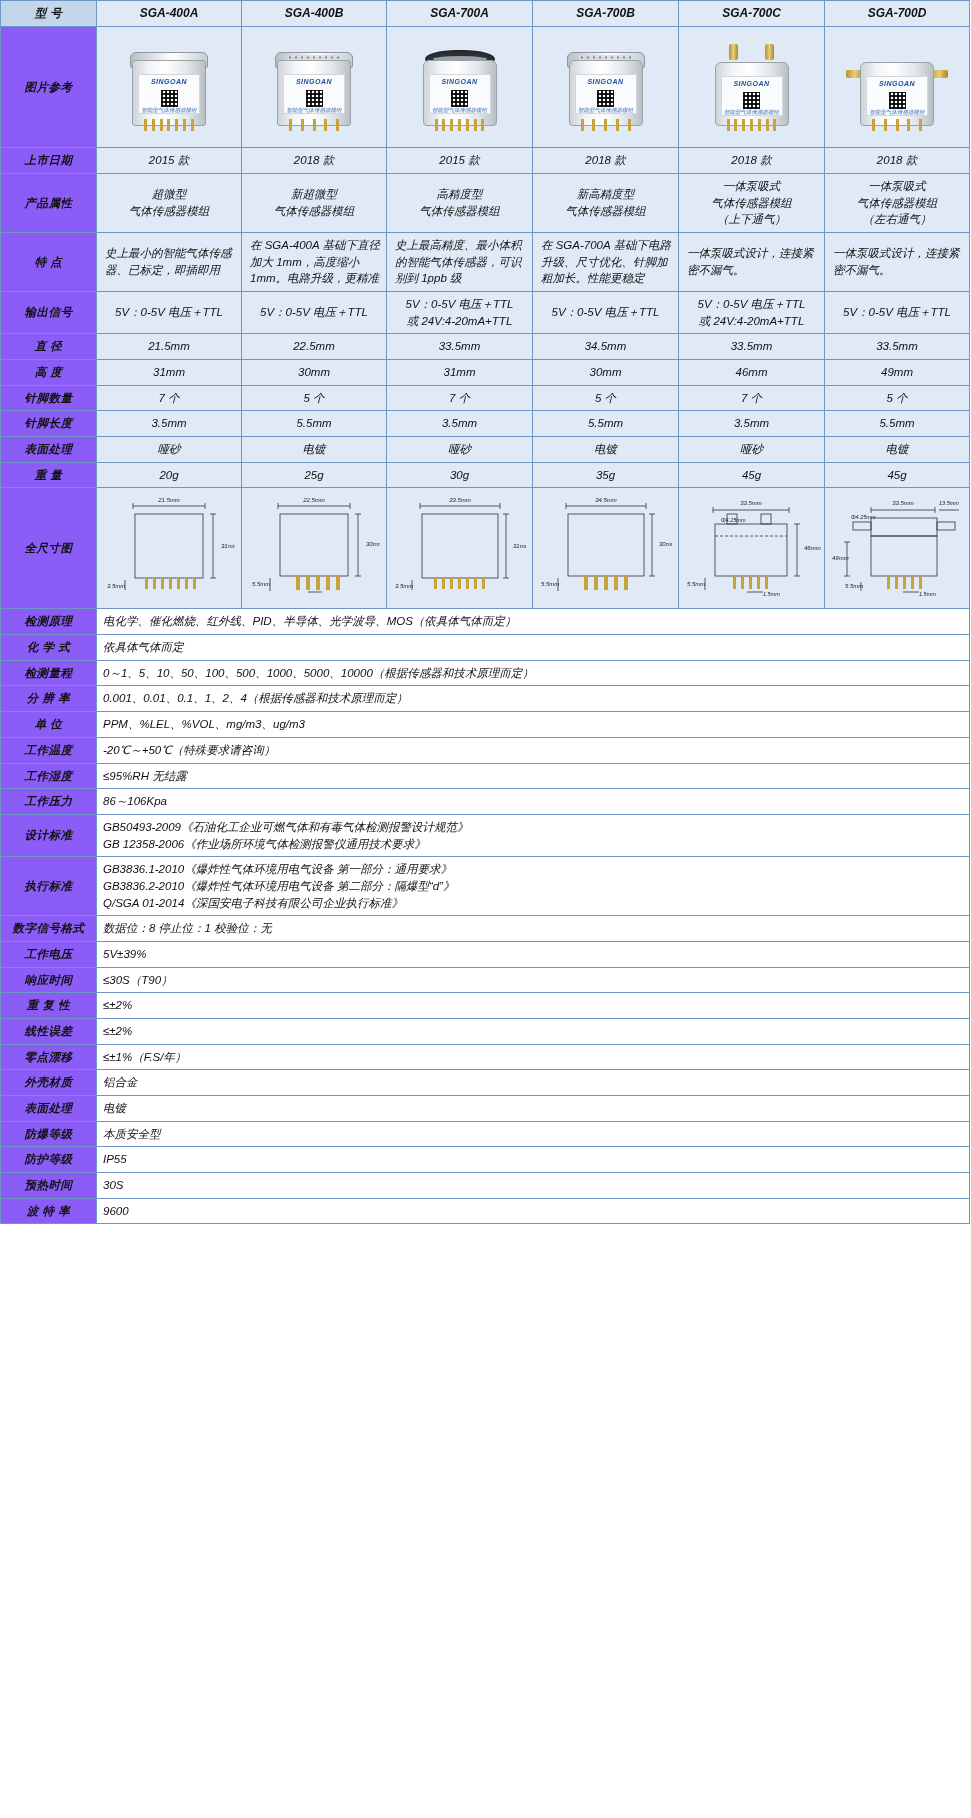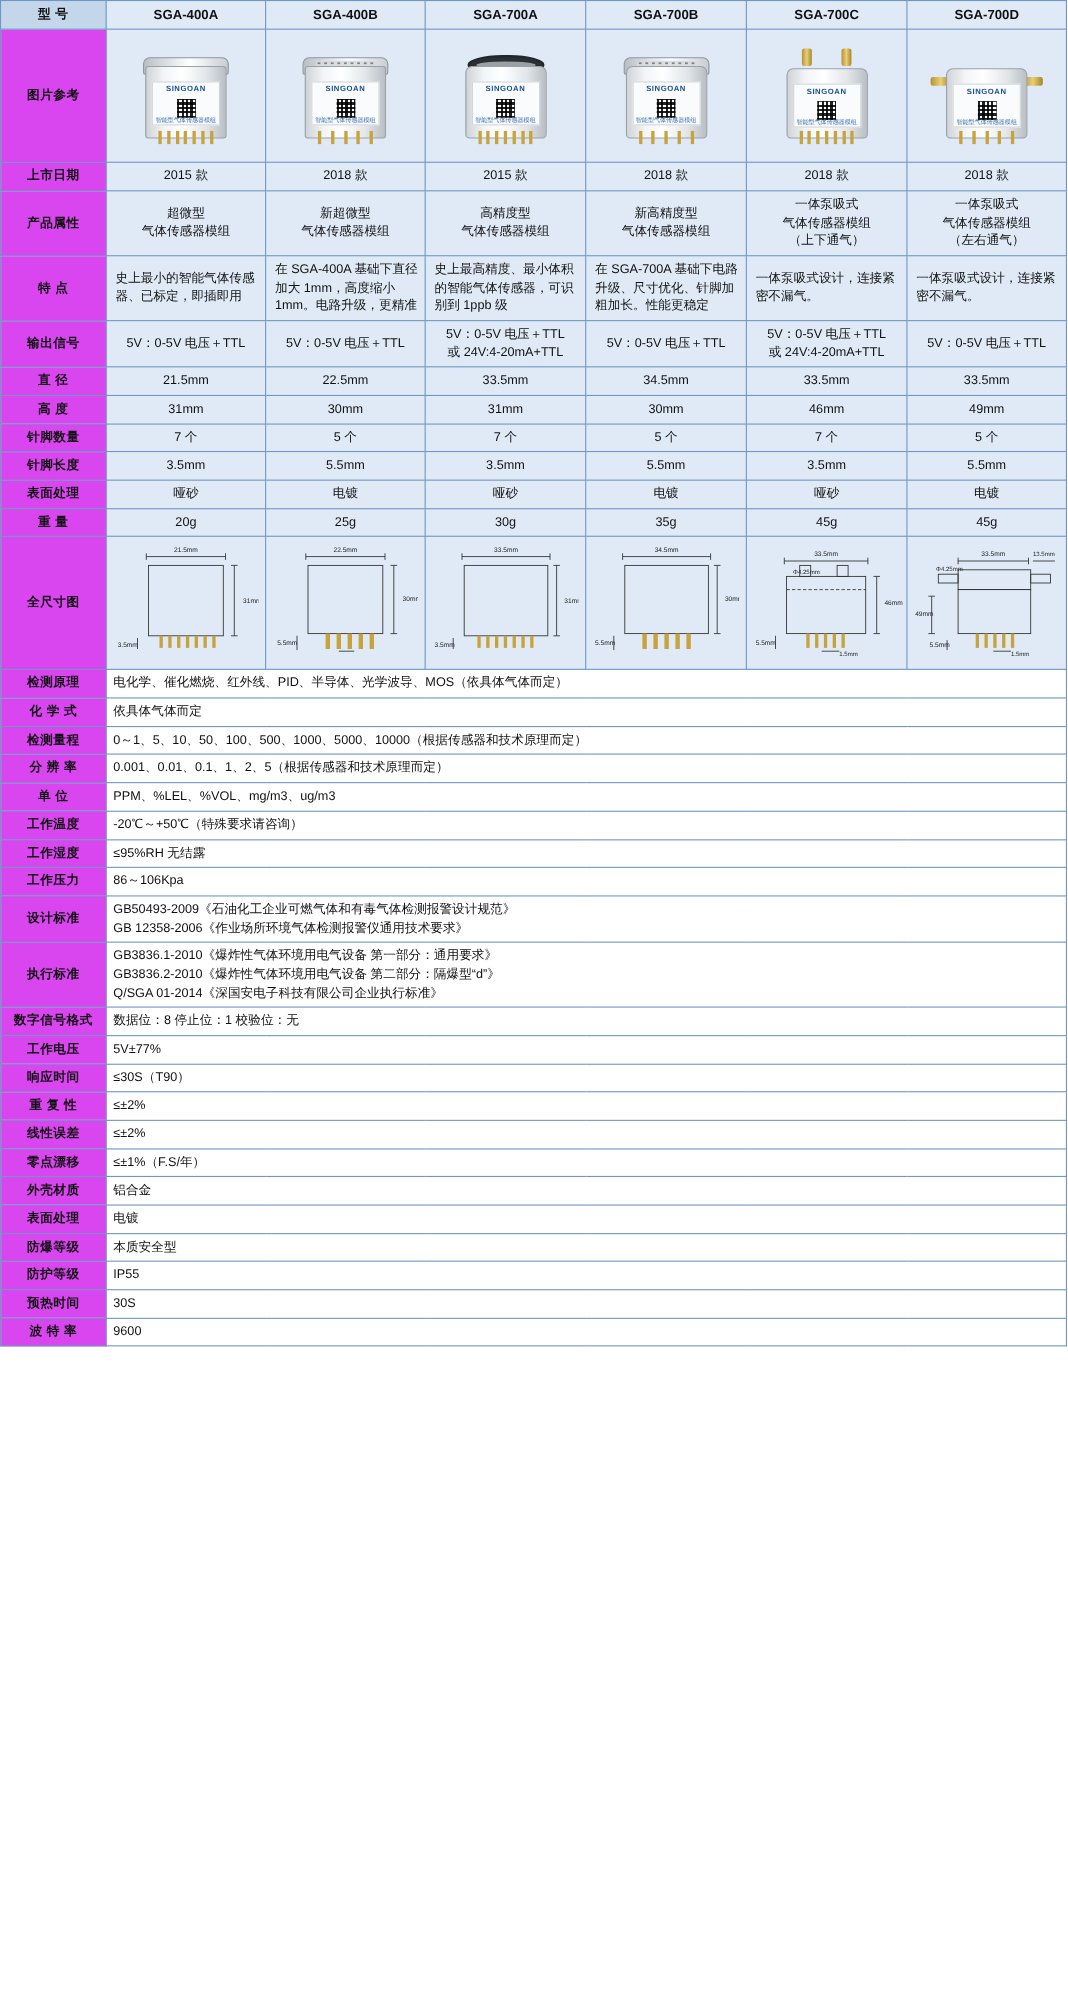--- a/index.html
+++ b/index.html
@@ -11,33 +11,34 @@
   #sheet {
     width: 971px;
     min-height: 1818px;
     position: relative;
     background: #fff;
   }
   table.spec {
     border-collapse: collapse;
     width: 956px;
     table-layout: fixed;
+    font-style: italic;
   }
   table.spec td, table.spec th {
     border: 1px solid #6f96c4;
     vertical-align: middle;
     padding: 4px 6px;
     font-size: 11.5px;
     color: #111;
     line-height: 1.45;
   }
   
   td.lbl {
     width: 96px;
-    background: #d946ef;
+    background: #8b5cf6;
     text-align: center;
     font-weight: bold;
     font-size: 12px;
     letter-spacing: 0.5px;
     color: #0d2440;
   }
   td.val {
     background: #dfeaf6;
     text-align: center;
   }
@@ -596,21 +597,21 @@
   <tr>
     <td class="lbl">化 学 式</td>
     <td class="wide" colspan="6">依具体气体而定</td>
   </tr>
   <tr>
     <td class="lbl">检测量程</td>
     <td class="wide" colspan="6">0～1、5、10、50、100、500、1000、5000、10000（根据传感器和技术原理而定）</td>
   </tr>
   <tr>
     <td class="lbl">分 辨 率</td>
-    <td class="wide" colspan="6">0.001、0.01、0.1、1、2、5（根据传感器和技术原理而定）</td>
+    <td class="wide" colspan="6">0.001、0.01、0.1、1、2、4（根据传感器和技术原理而定）</td>
   </tr>
   <tr>
     <td class="lbl">单    位</td>
     <td class="wide" colspan="6">PPM、%LEL、%VOL、mg/m3、ug/m3</td>
   </tr>
   <tr>
     <td class="lbl">工作温度</td>
     <td class="wide" colspan="6">-20℃～+50℃（特殊要求请咨询）</td>
   </tr>
   <tr>
@@ -631,21 +632,21 @@
     <td class="wide" colspan="6" style="white-space:pre-line">GB3836.1-2010《爆炸性气体环境用电气设备 第一部分：通用要求》
 GB3836.2-2010《爆炸性气体环境用电气设备 第二部分：隔爆型“d”》
 Q/SGA 01-2014《深国安电子科技有限公司企业执行标准》</td>
   </tr>
   <tr>
     <td class="lbl">数字信号格式</td>
     <td class="wide" colspan="6">数据位：8        停止位：1              校验位：无</td>
   </tr>
   <tr>
     <td class="lbl">工作电压</td>
-    <td class="wide" colspan="6">5V±77%</td>
+    <td class="wide" colspan="6">5V±39%</td>
   </tr>
   <tr>
     <td class="lbl">响应时间</td>
     <td class="wide" colspan="6">≤30S（T90）</td>
   </tr>
   <tr>
     <td class="lbl">重 复 性</td>
     <td class="wide" colspan="6">≤±2%</td>
   </tr>
   <tr>

